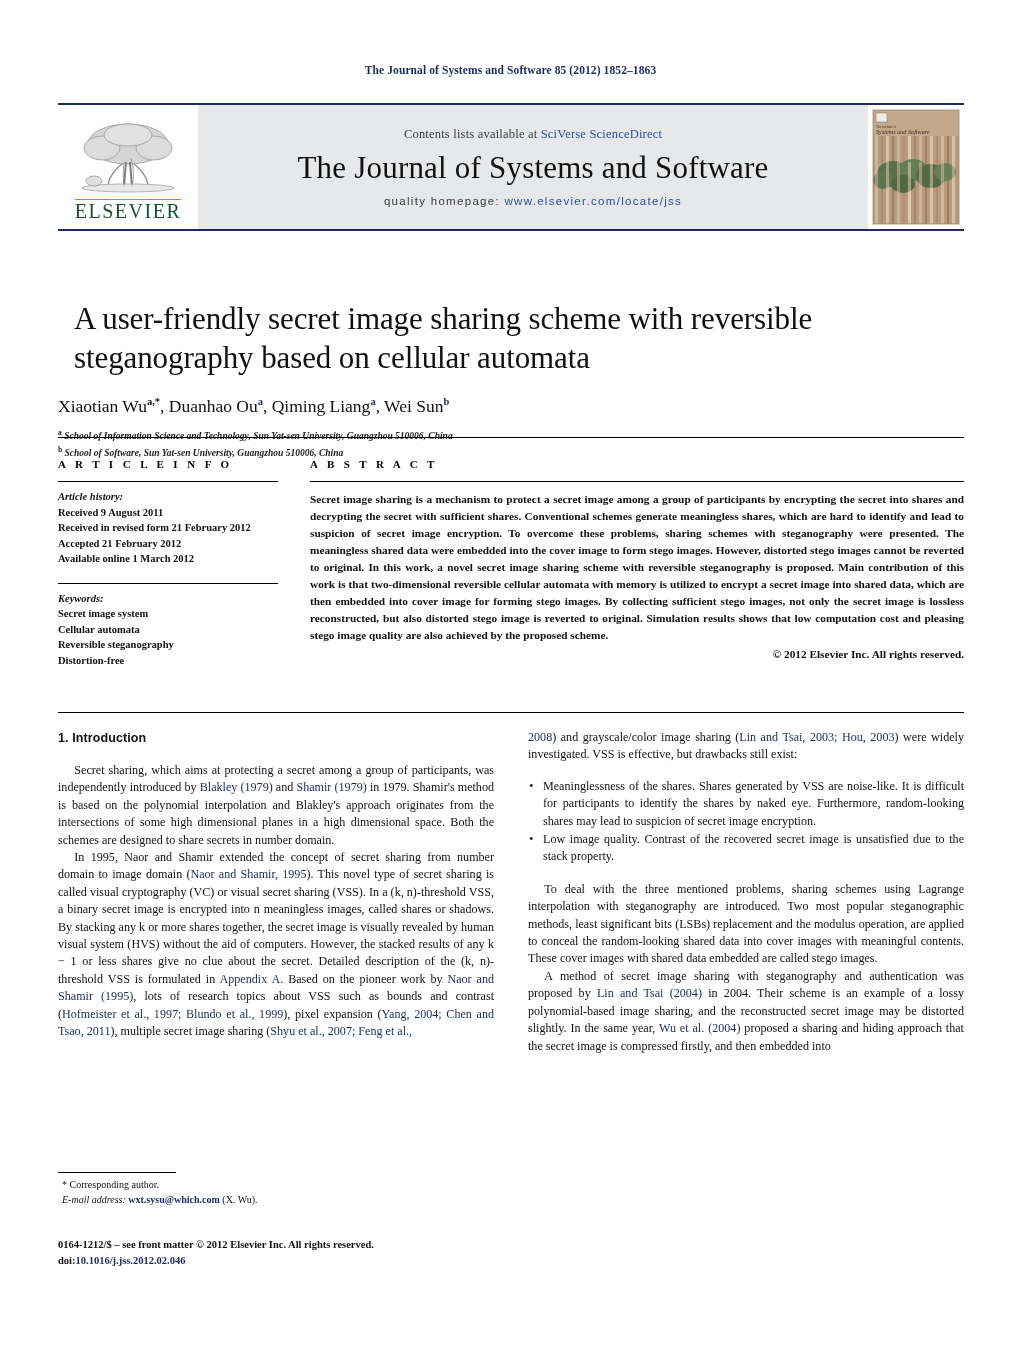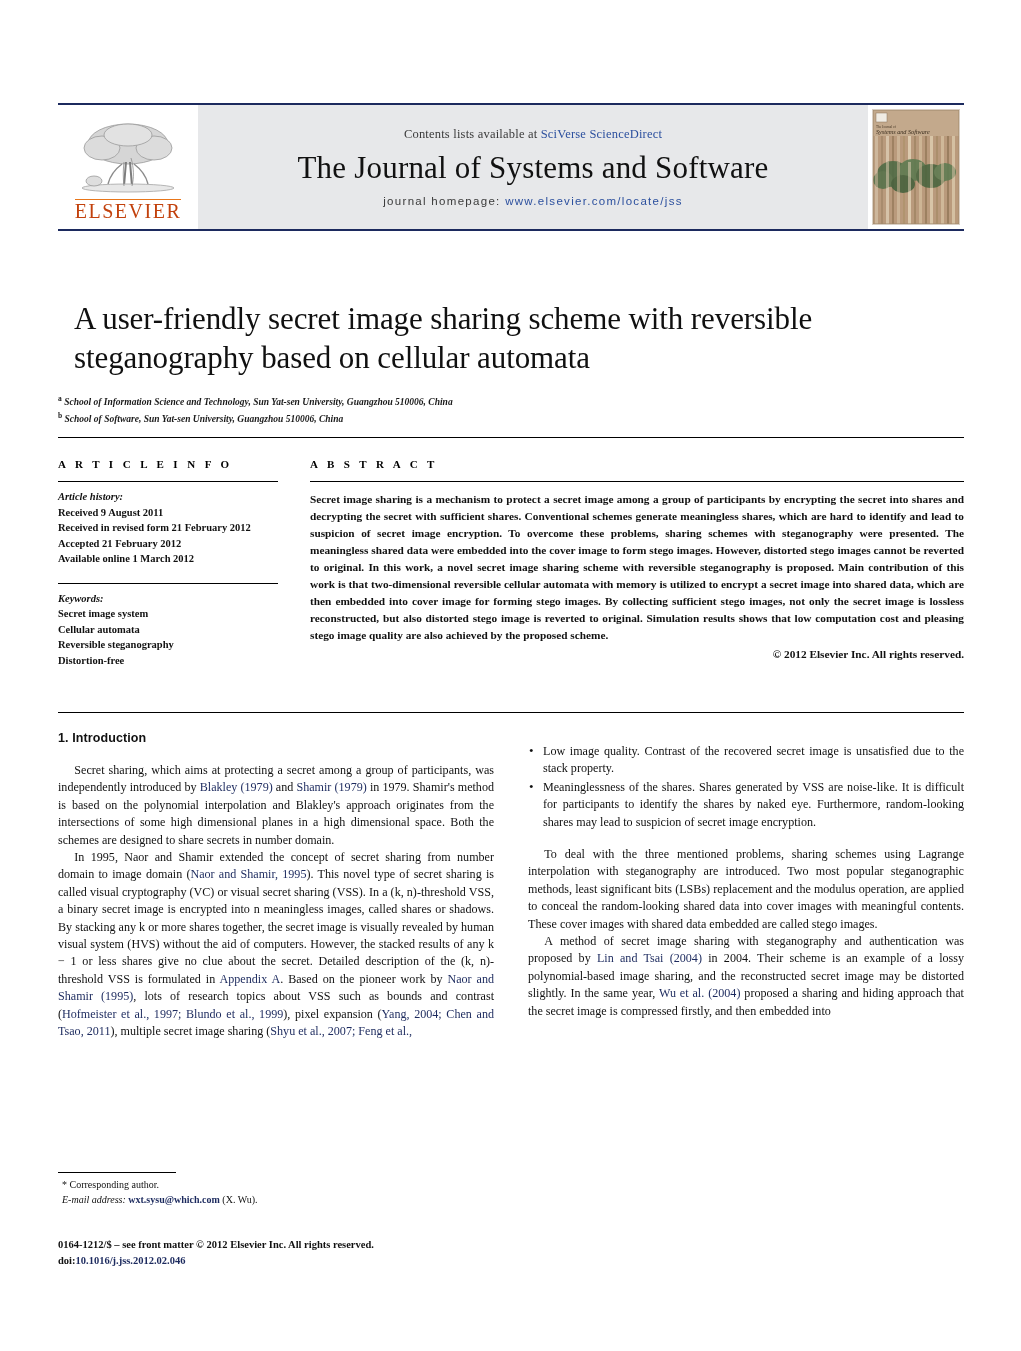--- a/index.html
+++ b/index.html
@@ -63,21 +63,21 @@
     align-items: center;
     justify-content: center;
     padding-top: 4px;
     box-sizing: border-box;
   }
   .tree-svg { display:block; }
   .elsevier-word {
     font-family: "Liberation Serif", serif;
     font-size: 20px;
     letter-spacing: 1.5px;
-    color: #c2410c;
+    color: #14532d;
     margin-top: 1px;
     border-top: 1.5px solid #e8761a;
     padding-top: 1px;
     line-height: 1;
   }
   .masthead-center {
     flex: 1 1 auto;
     background: #e7e8ea;
     display: flex;
     flex-direction: column;
@@ -320,20 +320,21 @@
     font-weight: bold;
     color: #111;
   }
   .imprint .doi-link { color: #1c2a5e; }
 </style>
 </head>
 <body>
 
 <div class="page">
 
+  <div class="running-head">The Journal of Systems and Software 85 (2012) 1852–1863</div>
 
   <div class="masthead">
     <div class="masthead-inner">
 
       <div class="elsevier-logo">
         <svg class="tree-svg" width="108" height="80" viewBox="0 0 108 80">
           <g fill="none" stroke="#8c8c8c" stroke-width="0.8">
             <ellipse cx="54" cy="26" rx="40" ry="20" fill="#d6d6d6" stroke="#9a9a9a"></ellipse>
             <ellipse cx="28" cy="30" rx="18" ry="12" fill="#dcdcdc" stroke="#9a9a9a"></ellipse>
             <ellipse cx="80" cy="30" rx="18" ry="12" fill="#dcdcdc" stroke="#9a9a9a"></ellipse>
@@ -349,21 +350,21 @@
         </svg>
         <div class="elsevier-word">ELSEVIER</div>
       </div>
 
       <div class="masthead-center">
         <div class="contents-line">
           <span>Contents lists available at </span><span class="sd-link">SciVerse ScienceDirect</span>
         </div>
         <div class="journal-title">The Journal of Systems and Software</div>
         <div class="homepage-line">
-          <span>journal homepage:</span>
+          <span>quality homepage:</span>
           <span class="hp-url">www.elsevier.com/locate/jss</span>
         </div>
       </div>
 
       <div class="cover-thumb">
         <div class="cover-art">
           <svg width="86" height="114" viewBox="0 0 86 114">
             <rect x="0" y="0" width="86" height="114" fill="#b99a7c"></rect>
             <g>
               <rect x="2" y="0" width="3" height="114" fill="#cdb79c"></rect>
@@ -408,20 +409,23 @@
           </svg>
         </div>
       </div>
 
     </div>
   </div>
 
   <div class="title-block">
     <h1 class="paper-title">A user-friendly secret image sharing scheme with reversible steganography based on cellular automata</h1>
 
+    <div class="authors">
+      <span>Xiaotian Wu</span><sup class="star">a,*</sup><span>, </span><span>Duanhao Ou</span><sup>a</sup><span>, </span><span>Qiming Liang</span><sup>a</sup><span>, </span><span>Wei Sun</span><sup>b</sup>
+    </div>
 
     <div class="affils">
       <div><sup>a</sup> <span>School of Information Science and Technology, Sun Yat-sen University, Guangzhou 510006, China</span></div>
       <div><sup>b</sup> <span>School of Software, Sun Yat-sen University, Guangzhou 510006, China</span></div>
     </div>
   </div>
 
   <div class="info-abstract">
 
     <div class="col-info">
@@ -458,24 +462,25 @@
 
     <div class="bcol">
       <h2 class="sec">1.  Introduction</h2>
 
       <p><span>Secret sharing, which aims at protecting a secret among a group of participants, was independently introduced by </span><span class="ref">Blakley (1979)</span><span> and </span><span class="ref">Shamir (1979)</span><span> in 1979. Shamir's method is based on the polynomial interpolation and Blakley's approach originates from the intersections of some high dimensional planes in a high dimensional space. Both the schemes are designed to share secrets in number domain.</span></p>
 
       <p><span>In 1995, Naor and Shamir extended the concept of secret sharing from number domain to image domain (</span><span class="ref">Naor and Shamir, 1995</span><span>). This novel type of secret sharing is called visual cryptography (VC) or visual secret sharing (VSS). In a (k, n)-threshold VSS, a binary secret image is encrypted into n meaningless images, called shares or shadows. By stacking any k or more shares together, the secret image is visually revealed by human visual system (HVS) without the aid of computers. However, the stacked results of any k − 1 or less shares give no clue about the secret. Detailed description of the (k, n)-threshold VSS is formulated in </span><span class="ref">Appendix A</span><span>. Based on the pioneer work by </span><span class="ref">Naor and Shamir (1995)</span><span>, lots of research topics about VSS such as bounds and contrast (</span><span class="ref">Hofmeister et al., 1997; Blundo et al., 1999</span><span>), pixel expansion (</span><span class="ref">Yang, 2004; Chen and Tsao, 2011</span><span>), multiple secret image sharing (</span><span class="ref">Shyu et al., 2007; Feng et al.,</span></p>
     </div>
 
     <div class="bcol">
+      <p class="noindent"><span class="ref">2008</span><span>) and grayscale/color image sharing (</span><span class="ref">Lin and Tsai, 2003; Hou, 2003</span><span>) were widely investigated. VSS is effective, but drawbacks still exist:</span></p>
 
       <ul class="bul">
+        <li>Meaninglessness of the shares. Shares generated by VSS are noise-like. It is difficult for participants to identify the shares by naked eye. Furthermore, random-looking shares may lead to suspicion of secret image encryption.</li>
         <li>Low image quality. Contrast of the recovered secret image is unsatisfied due to the stack property.</li>
-        <li>Meaninglessness of the shares. Shares generated by VSS are noise-like. It is difficult for participants to identify the shares by naked eye. Furthermore, random-looking shares may lead to suspicion of secret image encryption.</li>
       </ul>
 
       <div class="gapline"></div>
 
       <p>To deal with the three mentioned problems, sharing schemes using Lagrange interpolation with steganography are introduced. Two most popular steganographic methods, least significant bits (LSBs) replacement and the modulus operation, are applied to conceal the random-looking shared data into cover images with meaningful contents. These cover images with shared data embedded are called stego images.</p>
 
       <p><span>A method of secret image sharing with steganography and authentication was proposed by </span><span class="ref">Lin and Tsai (2004)</span><span> in 2004. Their scheme is an example of a lossy polynomial-based image sharing, and the reconstructed secret image may be distorted slightly. In the same year, </span><span class="ref">Wu et al. (2004)</span><span> proposed a sharing and hiding approach that the secret image is compressed firstly, and then embedded into</span></p>
     </div>
 
   </div>

